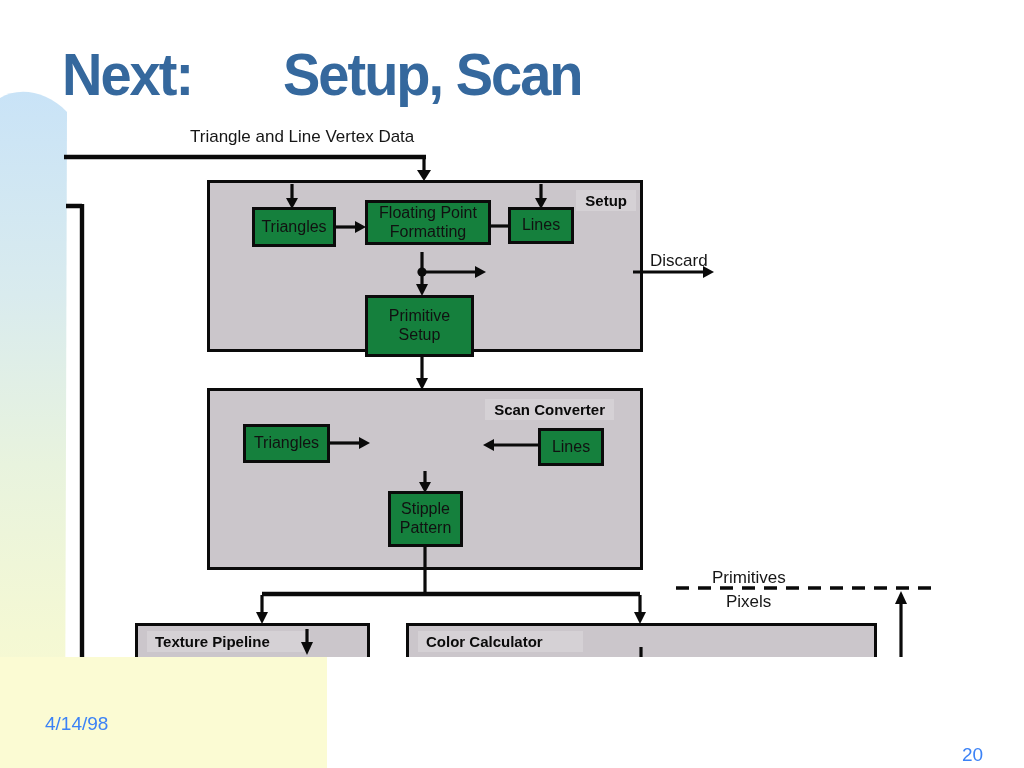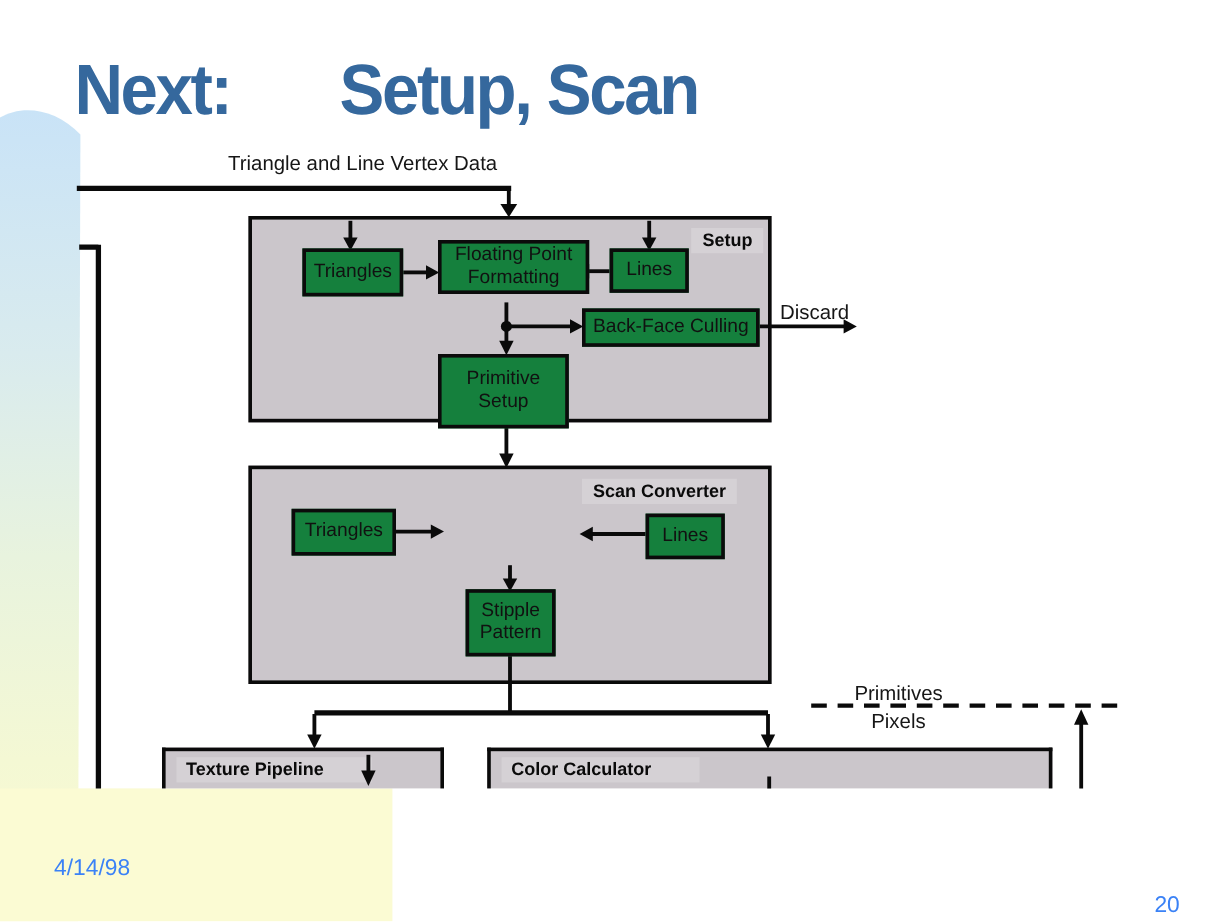--- a/index.html
+++ b/index.html
@@ -177,21 +177,20 @@
     <g>
       <path d="M901 657 V603"></path>
         <polygon points="895,604 907,604 901,591"></polygon>
     </g>
   </svg>
 
   <div class="node-box st-triangles">Triangles</div>
   <div class="node-box st-fpf">Floating Point
 Formatting</div>
   <div class="node-box st-lines">Lines</div>
-  <div class="node-box st-bfc">Back-Face Culling</div>
   <div class="node-box st-prim">Primitive
 Setup</div>
   <div class="node-box sc-triangles">Triangles</div>
   <div class="node-box sc-lines">Lines</div>
   <div class="node-box sc-stipple">Stipple
 Pattern</div>
 
   <div class="float-label input-label">Triangle and Line Vertex Data</div>
   <div class="float-label discard-label">Discard</div>
   <div class="float-label primitives-label">Primitives</div>

